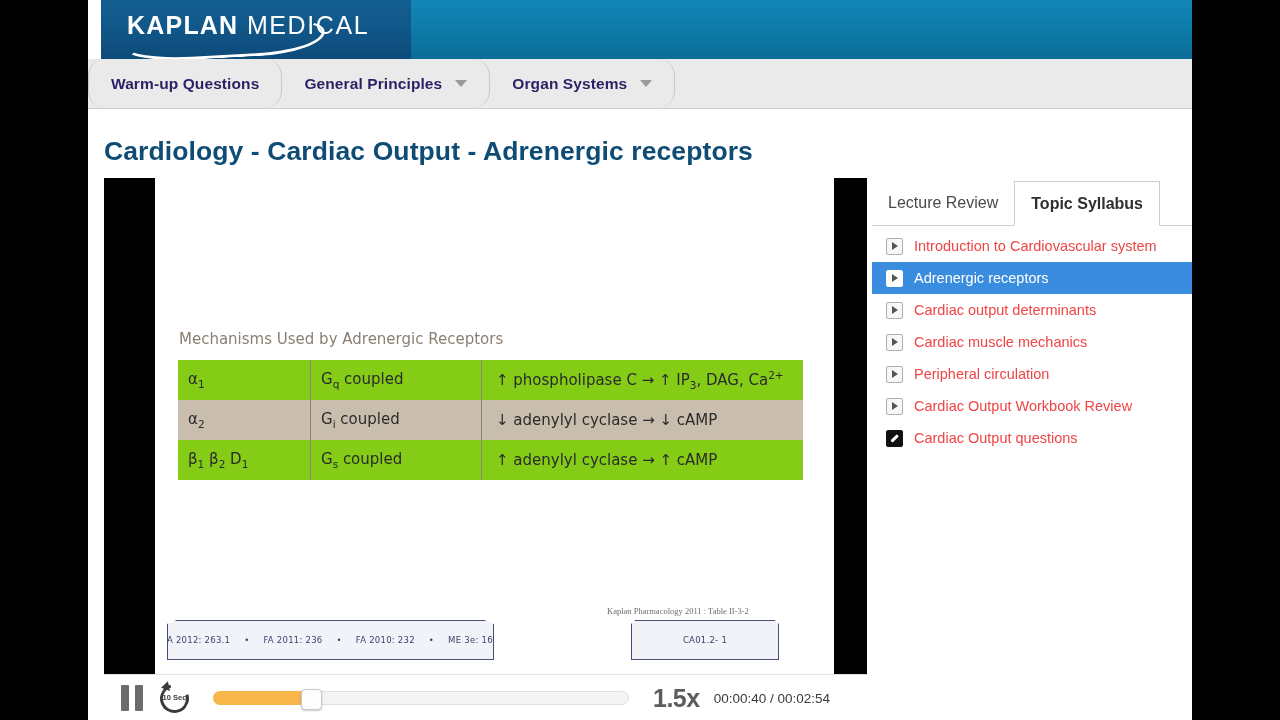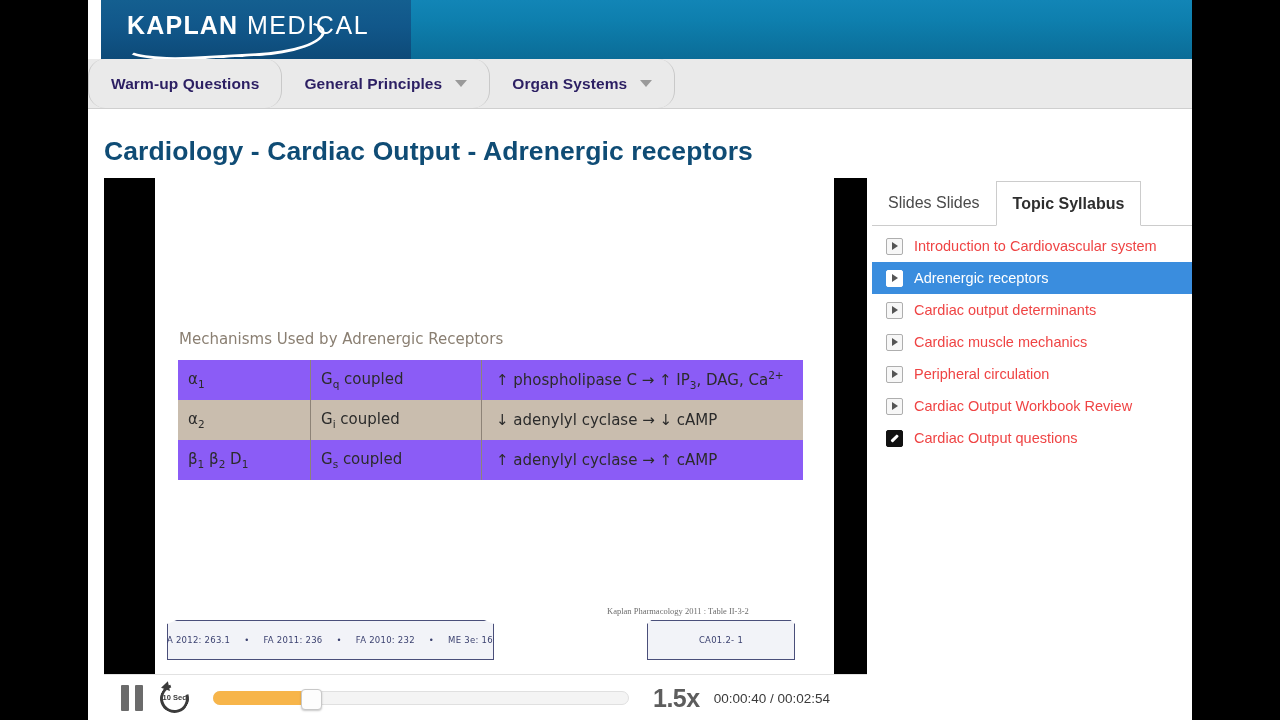--- a/index.html
+++ b/index.html
@@ -151,21 +151,21 @@
     border-collapse: collapse;
     font-family: "DejaVu Sans", sans-serif;
   }
   .mech-table td {
     padding: 7px 10px;
     font-size: 15px;
     color: #2b2b2b;
     vertical-align: middle;
     height: 26px;
   }
-  .mech-table tr.row-a { background: #8b5cf6; }
+  .mech-table tr.row-a { background: #84cc16; }
   .mech-table tr.row-b { background: #c9bdae; }
   .mech-table td.c1 { width: 112px; border-right: 1px solid #8d8377; }
   .mech-table td.c2 { width: 150px; border-right: 1px solid #8d8377; }
   .mech-table td.c3 { padding-left: 14px; }
   .sub { font-size: 10.5px; vertical-align: sub; }
   .sup { font-size: 10.5px; vertical-align: super; }
   .credit {
     position: absolute;
     left: 452px; top: 428px;
     font-size: 8.5px;
@@ -182,21 +182,21 @@
     color: #3c4270;
     font-family: "DejaVu Sans", sans-serif;
     display: flex;
     align-items: center;
     justify-content: center;
     white-space: nowrap;
     letter-spacing: .25px;
     clip-path: polygon(0 10%, 3% 0, 97% 0, 100% 10%, 100% 100%, 0 100%);
   }
   .refbox-left  { left: 12px;  width: 325px; height: 38px; gap: 14px; }
-  .refbox-right { left: 492px; width: 146px; height: 38px; text-align: right; }
+  .refbox-right { left: 476px; width: 146px; height: 38px; text-align: right; }
   .refdot { color: #3c4270; }
   
   .controls {
     position: relative;
     width: 763px; height: 46px;
     background: #ffffff;
     display: flex;
     align-items: center;
   }
   .btn-pause {
@@ -480,21 +480,21 @@
           </div>
 
           <div class="speed">1.5x</div>
           <div class="timecode">00:00:40 / 00:02:54</div>
         </div>
       </div>
 
       <div class="panel">
         <div class="panel-tabs">
           <div class="ptab">
-            <span>Slides Slides</span>
+            <span>Lecture Review</span>
           </div>
           <div class="ptab active">
             <span>Topic Syllabus</span>
           </div>
         </div>
 
         <div class="syl-list">
           <div class="syl-item">
             <span class="syl-ico">
                 <span class="tri"></span>

